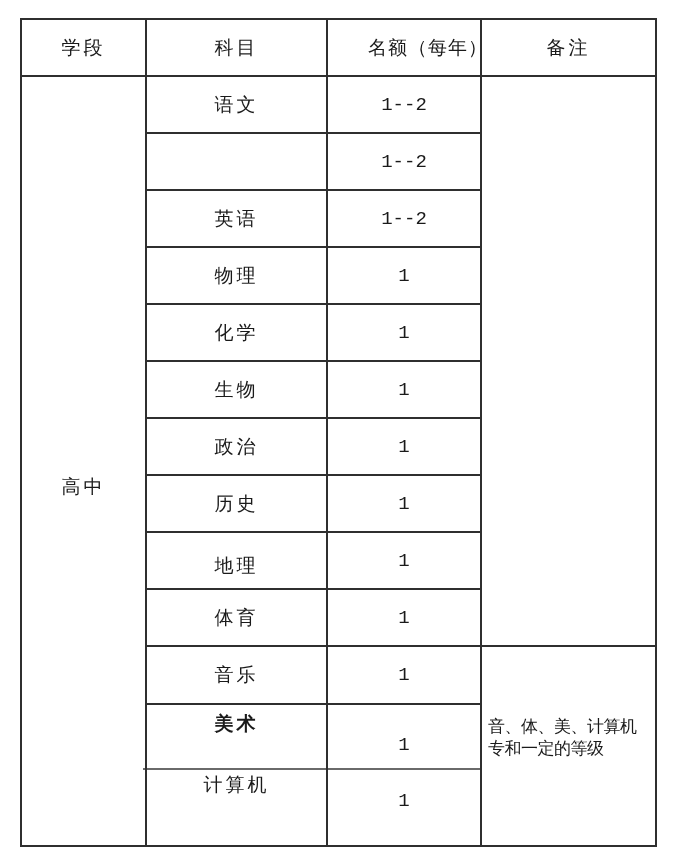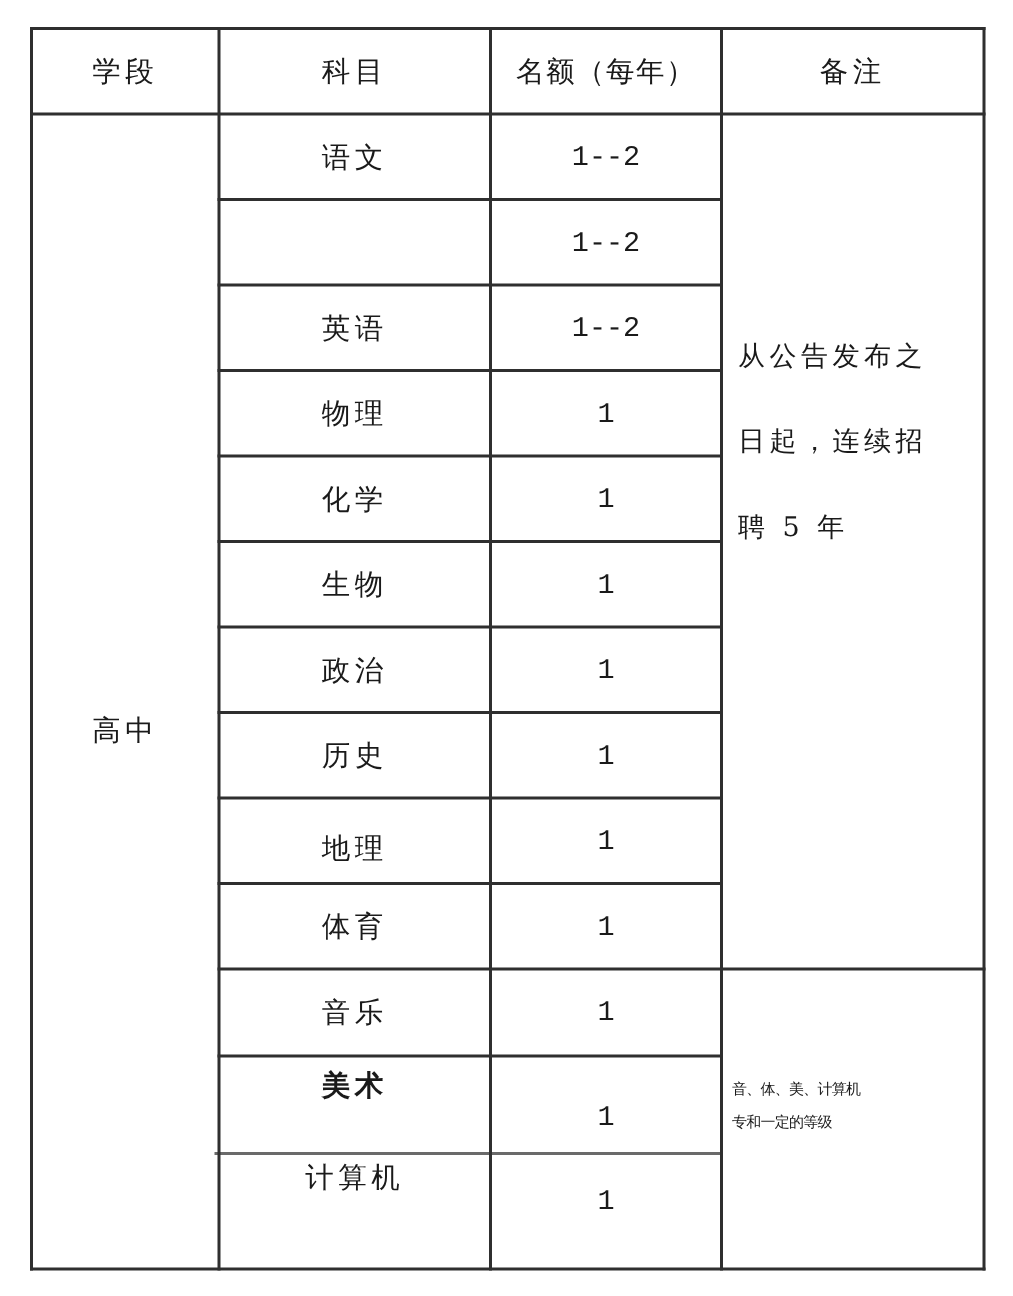--- a/index.html
+++ b/index.html
@@ -7,21 +7,21 @@
          font-family: "DejaVu Serif", "Liberation Serif", serif; color: #1a1a1a; }
   .tbl { position: absolute; left: 20px; top: 18px; width: 635px; height: 827px; }
   .line { position: absolute; background: #2f2f2f; }
   .h { height: 2px; }
   .v { width: 2px; }
   .cell { position: absolute; display: flex; align-items: center; justify-content: center;
           font-size: 19px; letter-spacing: 3px; white-space: nowrap; }
   .num { font-family: Liberation Mono, monospace; font-size: 19px; letter-spacing: 0; }
   .note1 { position: absolute; font-size: 18px; letter-spacing: 3px; line-height: 57px; }
   .note2 { position: absolute; font-family: Liberation Serif, serif;
-           font-size: 10px; line-height: 22px; letter-spacing: -0.5px; }
+           font-size: 17px; line-height: 22px; letter-spacing: -0.5px; }
   .gray { background: #6a6a6a; }
 </style>
 </head>
 <body>
 
 <div class="tbl">
 
   <div class="line h" style="left:0;top:0;width:637px;"></div>
   <div class="line h" style="left:0;top:57px;width:637px;"></div>
   <div class="line h" style="left:125px;top:114px;width:336px;"></div>
@@ -39,21 +39,21 @@
   <div class="line h" style="left:0;top:827px;width:637px;"></div>
 
   <div class="line v" style="left:0;top:0;height:829px;"></div>
   <div class="line v" style="left:125px;top:0;height:829px;"></div>
   <div class="line v" style="left:306px;top:0;height:829px;"></div>
   <div class="line v" style="left:460px;top:0;height:829px;"></div>
   <div class="line v" style="left:635px;top:0;height:829px;"></div>
 
   <div class="cell" style="left:2px;top:2px;width:123px;height:55px;">学段</div>
   <div class="cell" style="left:127px;top:2px;width:179px;height:55px;">科目</div>
-  <div class="cell" style="left:308px;top:2px;width:152px;height:56px;letter-spacing:1px;">名额（每年）</div>
+  <div class="cell" style="left:308px;top:2px;width:152px;height:56px;letter-spacing:1px;padding-left:24px;">名额（每年）</div>
   <div class="cell" style="left:462px;top:2px;width:173px;height:55px;">备注</div>
 
   <div class="cell" style="left:2px;top:59px;width:123px;height:820px;">高中</div>
 
   <div class="cell" style="left:127px;top:59px;width:179px;height:55px;">语文</div>
   <div class="cell num" style="left:308px;top:59px;width:152px;height:55px;">1--2</div>
 
   <div class="cell num" style="left:308px;top:116px;width:152px;height:55px;">1--2</div>
 
   <div class="cell" style="left:127px;top:173px;width:179px;height:55px;">英语</div>
@@ -82,23 +82,18 @@
 
   <div class="cell" style="left:127px;top:629px;width:179px;height:56px;">音乐</div>
   <div class="cell num" style="left:308px;top:629px;width:152px;height:56px;">1</div>
 
   <div class="cell" style="left:127px;top:687px;width:179px;height:30px;align-items:flex-start;padding-top:6px;font-weight:bold;">美术</div>
   <div class="cell num" style="left:308px;top:712px;width:152px;height:30px;">1</div>
 
   <div class="cell" style="left:127px;top:752px;width:179px;height:30px;align-items:flex-start;padding-top:2px;">计算机</div>
   <div class="cell num" style="left:308px;top:768px;width:152px;height:30px;">1</div>
 
-  <div class="note1" style="left:472px;top:191px;">
-    <div>从公告发布之</div>
-    <div>日起，连续招</div>
-    <div>聘 5 年</div>
-  </div>
 
   <div class="note2" style="left:468px;top:698px;">
     <div>音、体、美、计算机</div>
     <div>专和一定的等级</div>
   </div>
 </div>
 
 </body></html>

